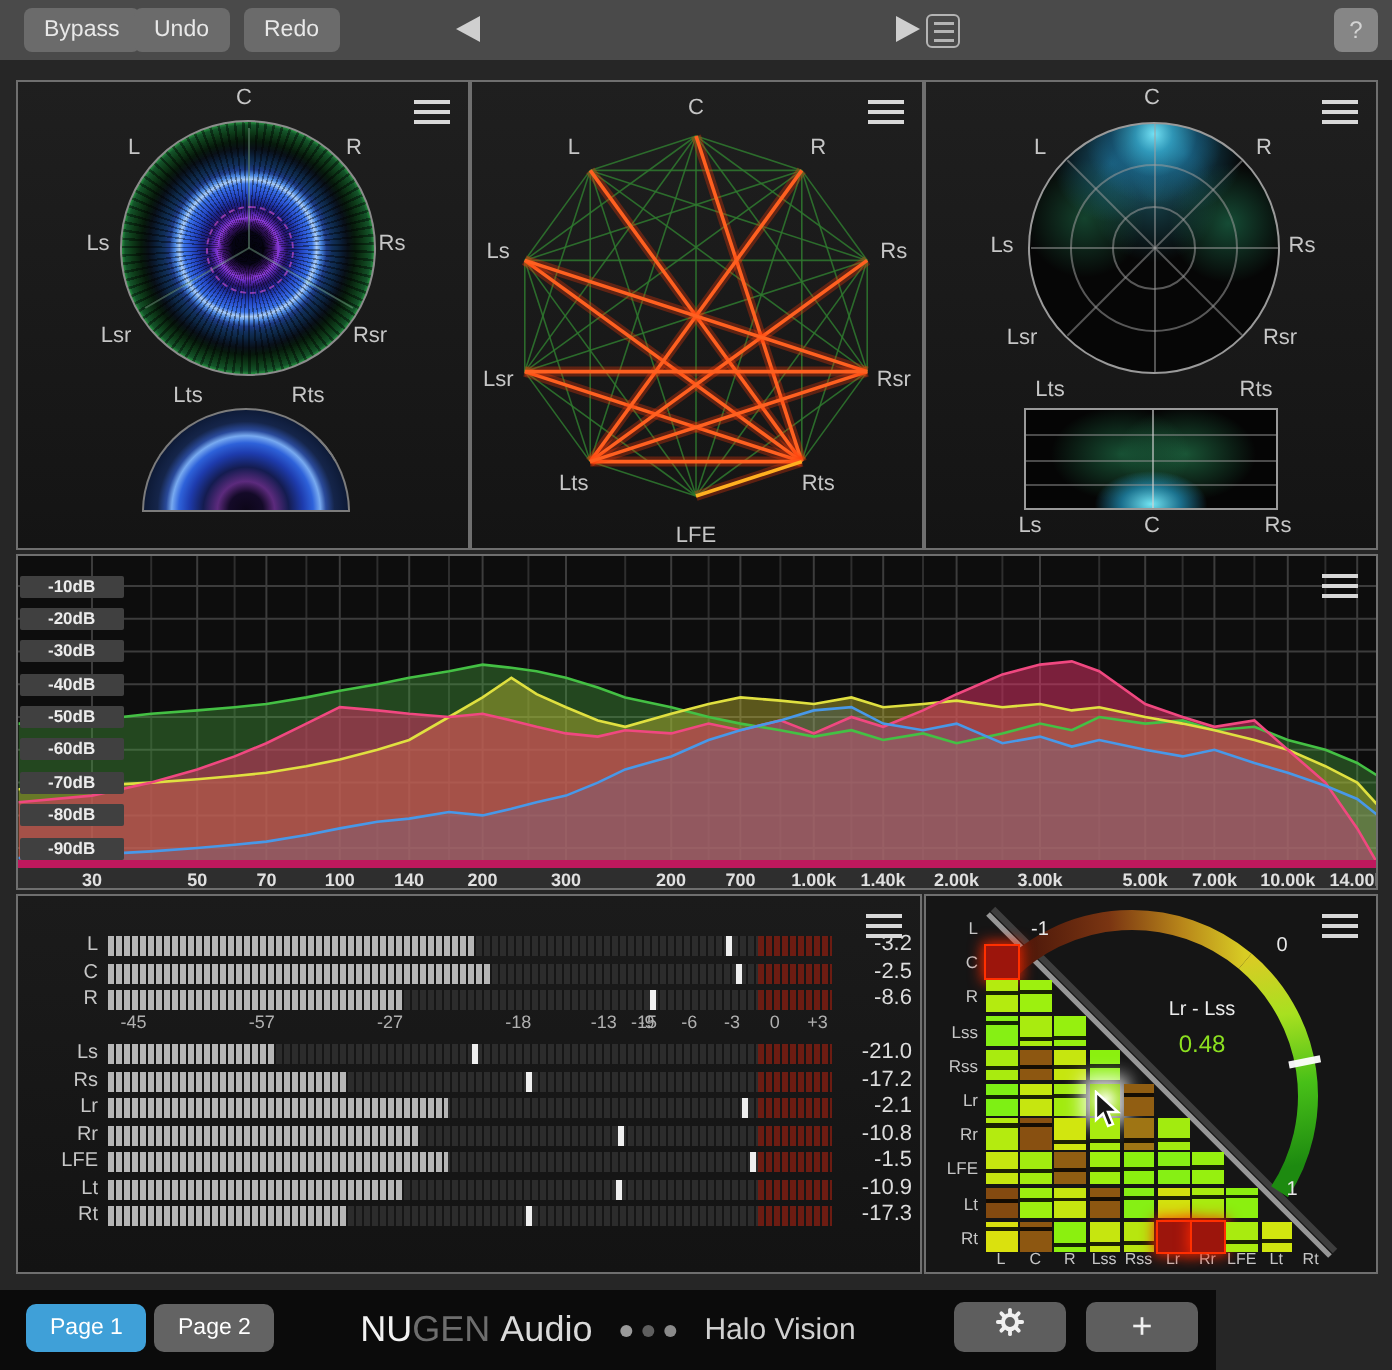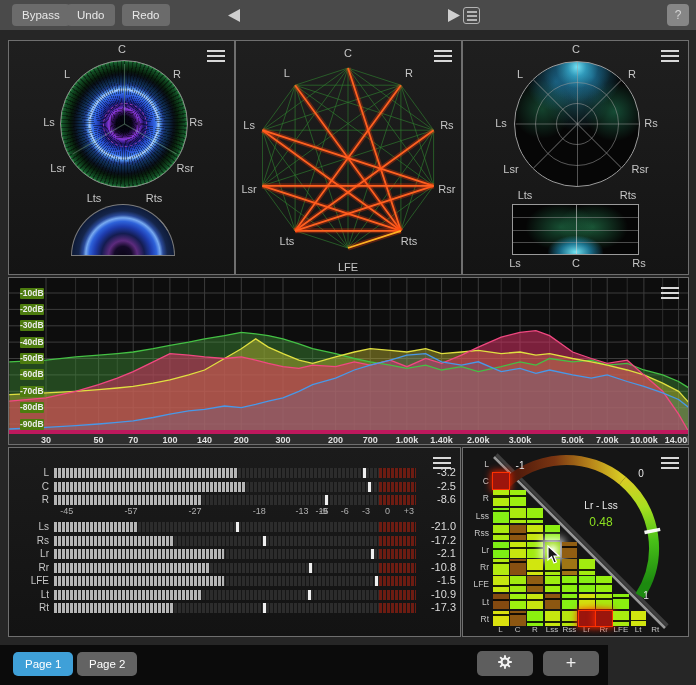--- a/index.html
+++ b/index.html
@@ -53,22 +53,22 @@
   .radar .ring{position:absolute;border:1px solid rgba(155,155,155,0.55);border-radius:50%;}
   .radar .spoke{position:absolute;left:61.5px;top:0;width:1px;height:124px;background:rgba(160,160,160,0.5);}
   .pano{position:absolute;left:49px;top:163px;width:127px;height:51px;border:1px solid #9a9a9a;box-sizing:border-box;
     background:
       radial-gradient(ellipse 30% 45% at 50% 96%,rgba(120,240,255,0.95) 0%,rgba(40,180,230,0.6) 40%,rgba(0,0,0,0) 75%),
       radial-gradient(ellipse 35% 60% at 38% 45%,rgba(40,150,95,0.5),rgba(0,0,0,0) 80%),
       radial-gradient(ellipse 35% 60% at 64% 45%,rgba(45,160,100,0.5),rgba(0,0,0,0) 80%),#050505;}
   .pano .hline{position:absolute;left:0;right:0;height:1px;background:rgba(145,145,145,0.5);}
   .pano .vline{position:absolute;top:0;bottom:0;left:50%;width:1px;background:rgba(210,210,210,0.6);}
   
-  .db-chip{position:absolute;left:11px;background:#4d7c0f;color:#ececec;font-size:8.5px;
-    font-weight:bold;padding:0 0;border-radius:1px;line-height:11px;}
+  .db-chip{position:absolute;left:1px;background:#404040;color:#ececec;font-size:8.5px;
+    font-weight:bold;padding:0 14px;border-radius:1px;line-height:11px;}
   .freq-strip{position:absolute;left:0;top:152px;width:679px;height:14px;background:#2e2e2e;border-top:4px solid #be185d;}
   .freq-label{position:absolute;top:1px;transform:translateX(-50%);color:#e0e0e0;font-size:9px;font-weight:bold;}
   
   .m-row{position:absolute;left:0;height:10px;width:451px;}
   .m-label{position:absolute;left:2px;width:38px;text-align:right;color:#c6c6c6;font-size:10px;top:-1px;}
   .m-bar{position:absolute;left:45px;width:362px;height:10px;
     background:repeating-linear-gradient(90deg,#2c2c2c 0 3px,#161616 3px 4px);}
   .m-red{position:absolute;top:0;height:10px;background:repeating-linear-gradient(90deg,#6d1c12 0 3px,#161616 3px 4px);}
   .m-lit{position:absolute;top:0;left:0;height:10px;background:repeating-linear-gradient(90deg,#b6b6b6 0 3px,#161616 3px 4px);}
   .m-peak{position:absolute;top:0;width:3px;height:10px;background:#efefef;}
@@ -556,20 +556,31 @@
     <svg width="14" height="20" viewBox="0 0 14 20">
         <path d="M1 1 L1 15 L4.5 11.8 L7 18 L9.5 17 L7 11 L12 11 Z" fill="#181818" stroke="#fff" stroke-width="1.2"></path>
       </svg>
   </div>
   <div class="menu-icon"></div>
 </div>
 
 <div class="bottombar">
   <div class="pbtn" id="page1-btn" style="left: 13px; background: rgb(63, 160, 216);">Page 1</div>
   <div class="pbtn" id="page2-btn" style="left: 77px; background: rgb(99, 99, 99);">Page 2</div>
+  <div class="brand">
+    <span class="nu">NU</span>
+      <span class="gen">GEN</span>
+      <span class="audio">Audio</span>
+    <span class="dots">
+      <span class="dot" style="background:#9a9a9a"></span>
+        <span class="dot" style="background:#5f5f5f"></span>
+        <span class="dot" style="background:#8a8a8a"></span>
+    </span>
+    <span class="product">Halo Vision</span>
+  </div>
   <div class="fbtn" style="right:75px">
     <span>
       <svg width="16" height="16" viewBox="0 0 20 20">
         <g stroke="#f0f0f0" stroke-width="2.4" stroke-linecap="round">
           <line x1="14.8" y1="10" x2="17.6" y2="10"></line>
             <line x1="13.4" y1="13.4" x2="15.4" y2="15.4"></line>
           <line x1="10" y1="14.8" x2="10" y2="17.6"></line>
             <line x1="6.6" y1="13.4" x2="4.6" y2="15.4"></line>
           <line x1="5.2" y1="10" x2="2.4" y2="10"></line>
             <line x1="6.6" y1="6.6" x2="4.6" y2="4.6"></line>

